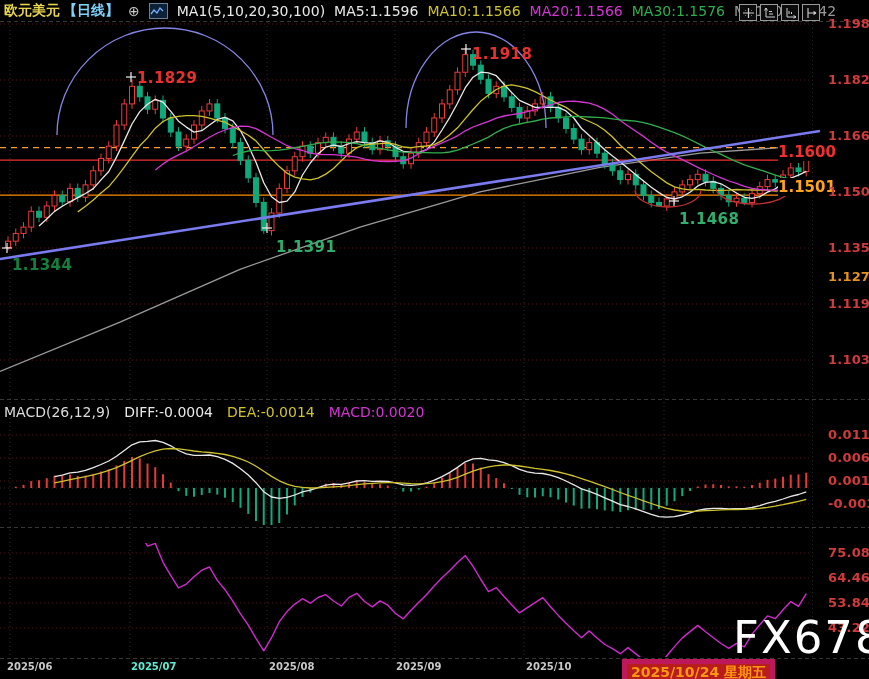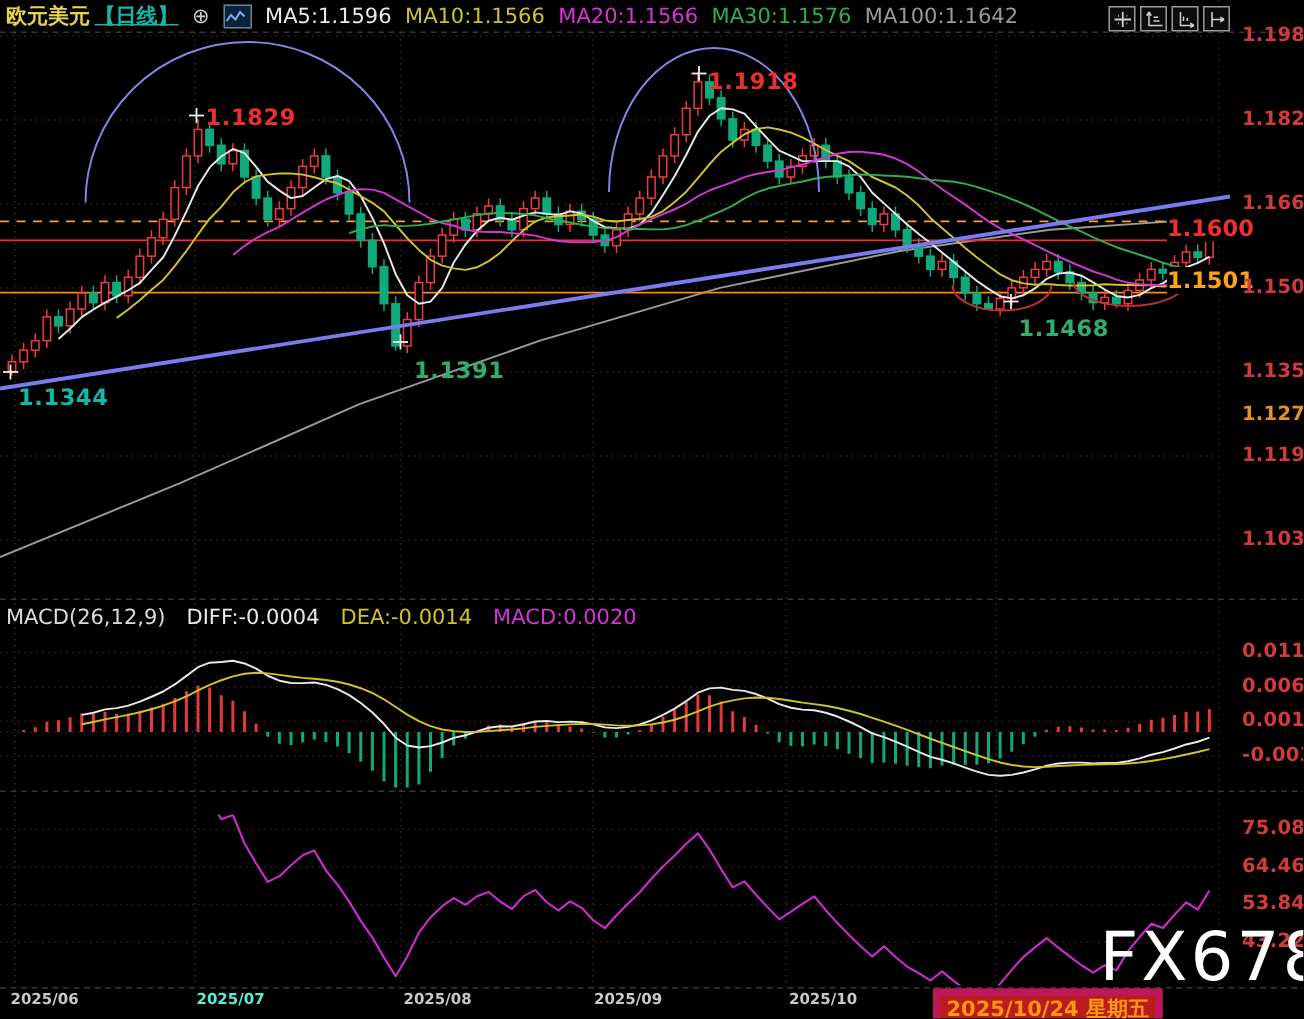--- a/index.html
+++ b/index.html
@@ -406,27 +406,28 @@
         <line x1="7" y1="243" x2="7" y2="253" stroke="#f0f0f0" stroke-width="1.2"></line>
         <line x1="262" y1="228" x2="272" y2="228" stroke="#f0f0f0" stroke-width="1.2"></line>
         <line x1="267" y1="223" x2="267" y2="233" stroke="#f0f0f0" stroke-width="1.2"></line>
         <line x1="669" y1="201" x2="679" y2="201" stroke="#f0f0f0" stroke-width="1.2"></line>
         <line x1="674" y1="196" x2="674" y2="206" stroke="#f0f0f0" stroke-width="1.2"></line>
       </g>
     </svg>
 
   <div class="hdr">
     <span class="sym" style="color: rgb(232, 212, 77);">欧元美元</span>
-    <span class="sym" style="margin-left: -6px; color: #14b8a6; text-decoration: underline;">【日线】</span>
+    <span class="sym" style="margin-left: -6px; color: #7dd3fc;">【日线】</span>
     <span style="color:#c8c8c8">⊕</span>
     <span class="mini-icon">
       <svg width="15" height="12">
           <polyline points="1,9 4,5 7,8 10,3 13,6" fill="none" stroke="#7ab0ff" stroke-width="1.3"></polyline>
         </svg>
     </span>
+    <span style="color:#e9e9e9">MA1(5,10,20,30,100)</span>
     <span id="h-ma5" style="color: rgb(233, 233, 233);">MA5:1.1596</span>
     <span id="h-ma10" style="color: rgb(207, 195, 43); text-align: right;">MA10:1.1566</span>
     <span id="h-ma20" style="color: rgb(213, 53, 213);">MA20:1.1566</span>
     <span id="h-ma30" style="color: rgb(47, 174, 78);">MA30:1.1576</span>
     <span id="h-ma100" style="color: rgb(154, 154, 154);">MA100:1.1642</span>
   </div>
 
   <div class="tb">
     <span class="tbi">
       <svg width="13" height="12">
@@ -456,21 +457,21 @@
     <span id="m-dea" style="color: rgb(207, 195, 43);">DEA:-0.0014</span>
     <span id="m-macd" style="color: rgb(213, 53, 213);">MACD:0.0020</span>
   </div>
 
 
   <div id="overlay">
       <span style="left: 778px; top: 143.224px; color: rgb(240, 48, 48); position: absolute; width: 50px; text-align: right; font-size: 15px; font-weight: 700; background: rgb(0, 0, 0);">1.1600</span>
       <span style="left: 778px; top: 178.072px; color: rgb(255, 163, 26); position: absolute; width: 50px; text-align: right; font-size: 15px; font-weight: 700; background: rgb(0, 0, 0);">1.1501</span>
       <span class="ann" style="left: 137px; top: 56px; color: rgb(232, 49, 47); position: absolute;">1.1829</span>
       <span class="ann" style="left: 472px; top: 32px; color: rgb(232, 49, 47); position: absolute;">1.1918</span>
-      <span class="ann" style="left: 12px; top: 243px; color: #14b8a6; position: absolute;">1.1344</span>
+      <span class="ann" style="left: 12px; top: 243px; color: #15803d; position: absolute;">1.1344</span>
       <span class="ann" style="left: 276px; top: 225px; color: rgb(47, 174, 110); position: absolute;">1.1391</span>
       <span class="ann" style="left: 679px; top: 197px; color: rgb(47, 174, 110); position: absolute;">1.1468</span>
       <span class="tick" style="left: 828px; top: 16px; color: rgb(209, 59, 59); position: absolute;">1.1987</span>
       <span class="tick" style="left: 828px; top: 72px; color: rgb(209, 59, 59); position: absolute;">1.1828</span>
       <span class="tick" style="left: 828px; top: 128px; color: rgb(209, 59, 59); position: absolute;">1.1668</span>
       <span class="tick" style="left: 828px; top: 184px; color: rgb(209, 59, 59); position: absolute;">1.1509</span>
       <span class="tick" style="left: 828px; top: 240px; color: rgb(209, 59, 59); position: absolute;">1.1350</span>
       <span class="tick" style="left: 828px; top: 296px; color: rgb(209, 59, 59); position: absolute;">1.1191</span>
       <span class="tick" style="left: 828px; top: 352px; color: rgb(209, 59, 59); position: absolute;">1.1032</span>
       <span class="tick" style="left: 828px; top: 269px; color: rgb(232, 146, 30); position: absolute;">1.1270</span>

